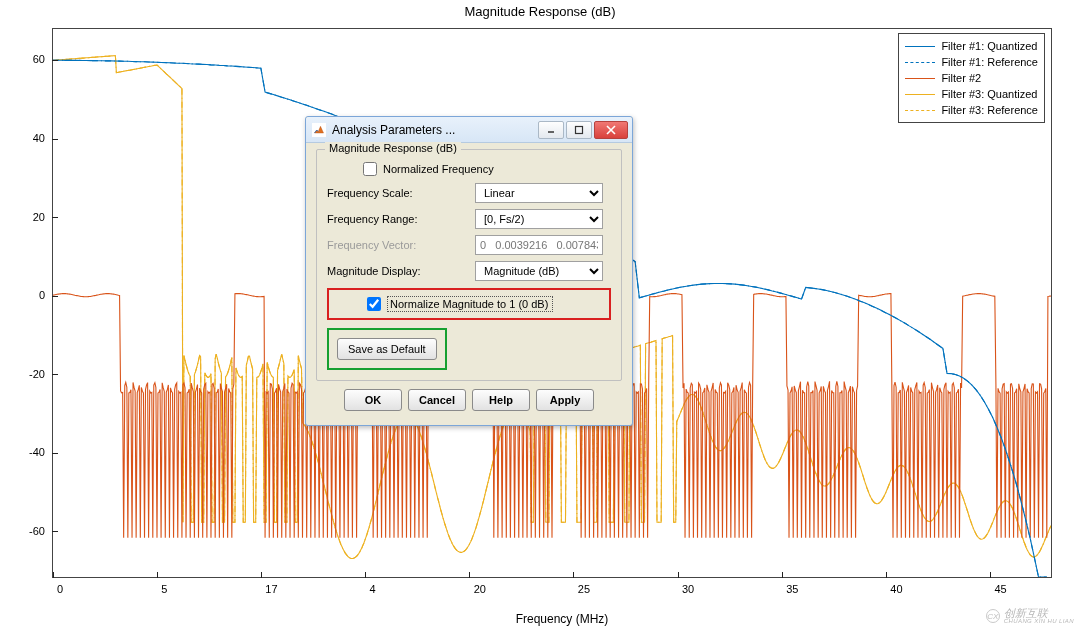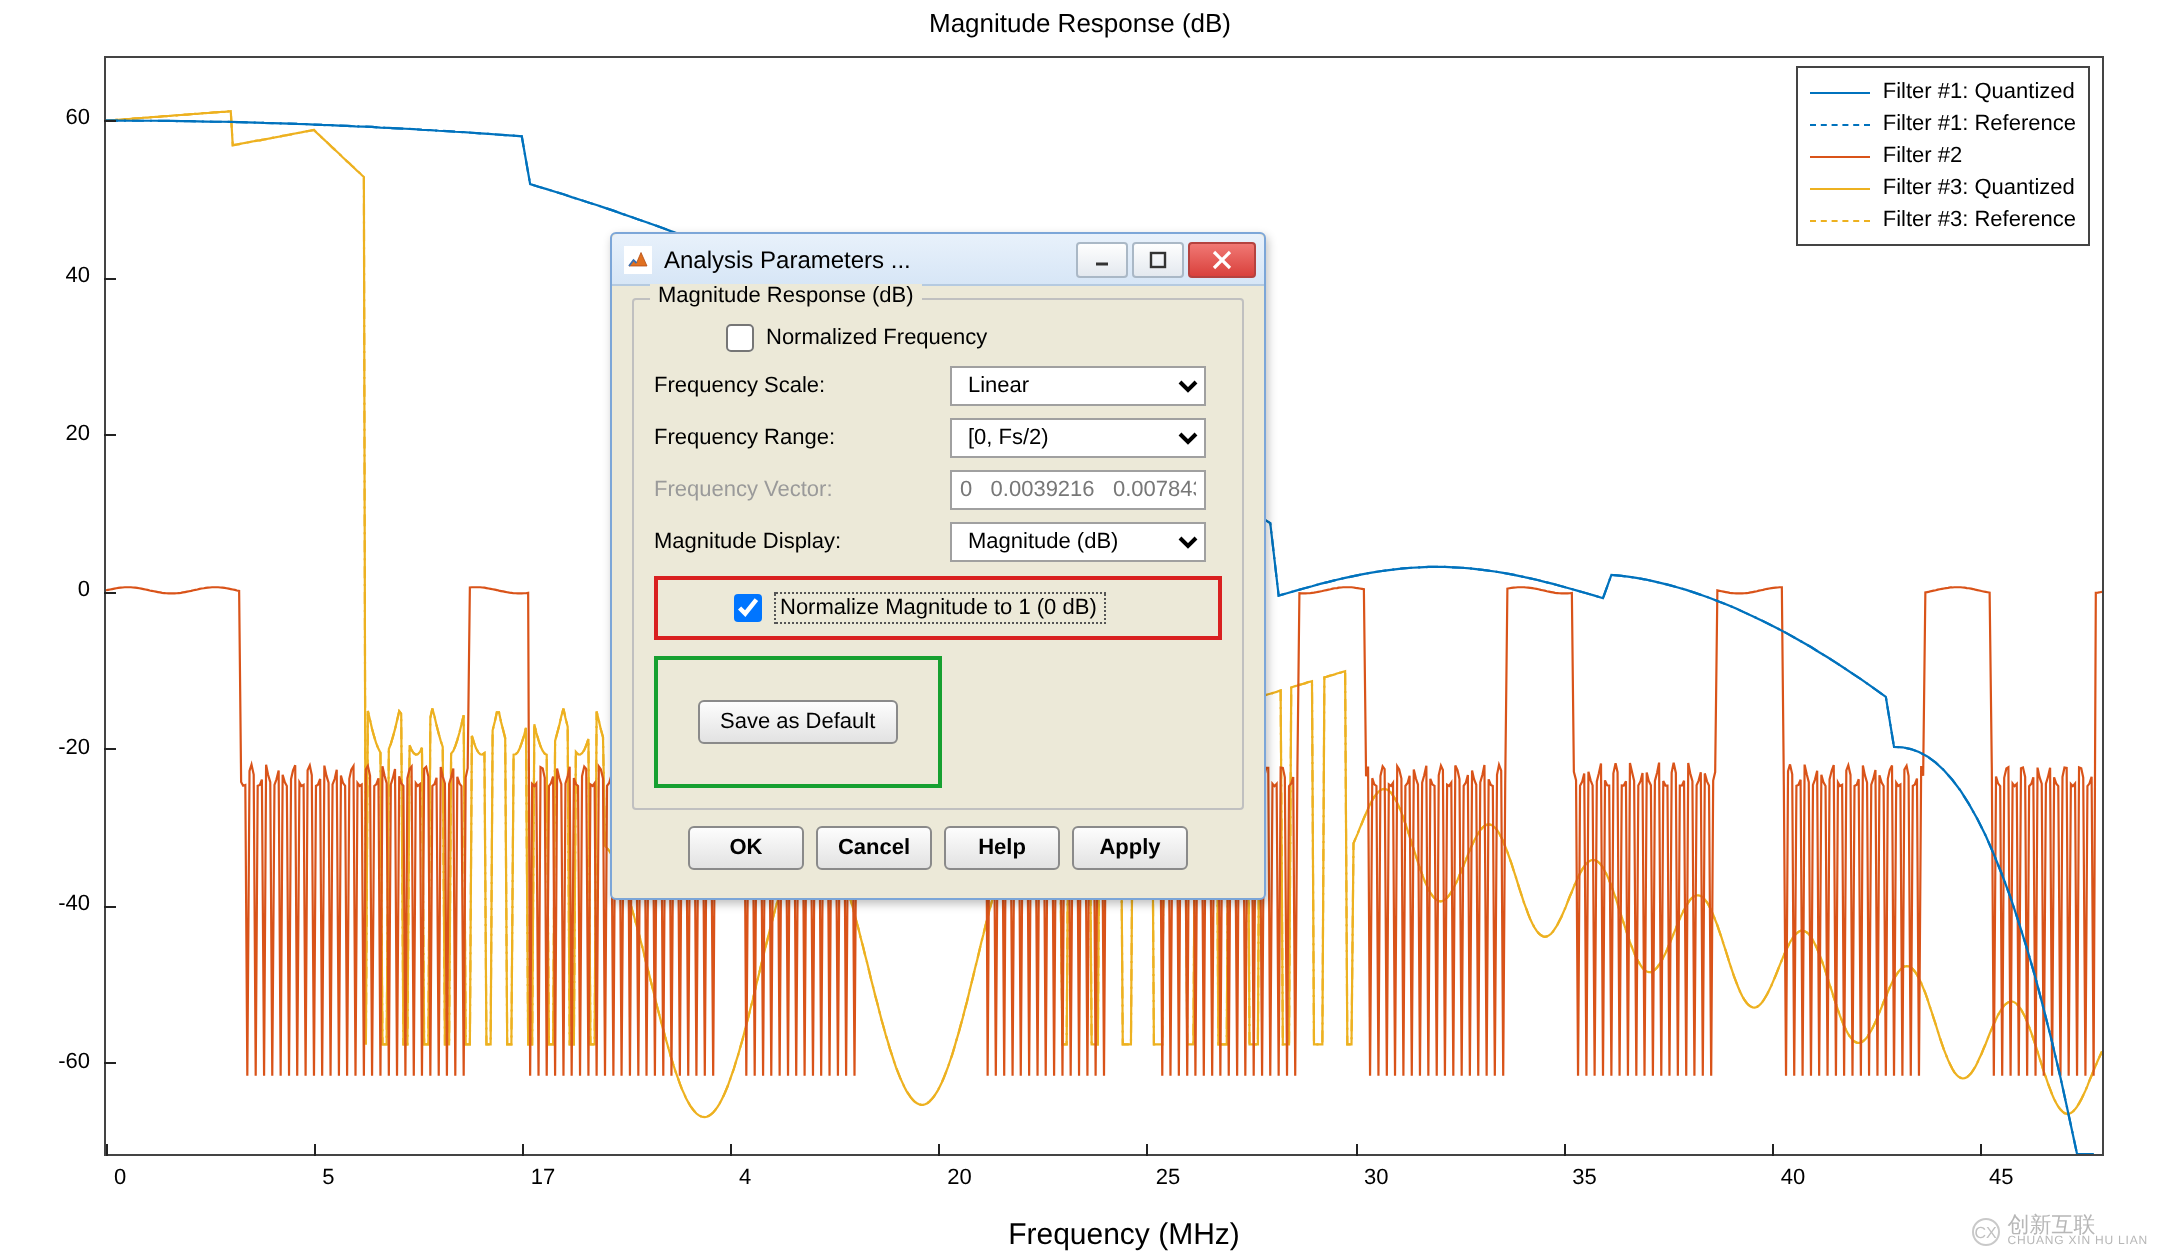--- a/index.html
+++ b/index.html
@@ -30,21 +30,21 @@
     position: absolute;
     left: 52px; top: 28px;
     width: 1000px; height: 550px;
     border: 1px solid #444;
     background: #fff;
   }
   .xlabel {
     position: absolute;
     left: 0; right: 0; bottom: 2px;
     text-align: center;
-    font-size: 15px;
+    font-size: 12px;
     padding-left: 44px;
   }
   .xtick, .ytick {
     position: absolute;
     font-size: 11px;
     color: #000;
     padding-left: 12px;
   }
   .tick-mark { position: absolute; background: #222; }
   .xtick-mark { width: 1px; height: 6px; bottom: -1px; }
@@ -147,33 +147,33 @@
   .btn-row { display: flex; gap: 12px; margin-top: 8px; }
   .btn {
     height: 22px;
     padding: 0 10px;
     border: 1px solid #8a8a8a;
     border-radius: 3px;
     background: linear-gradient(#fdfdfd, #e2e2e2);
     font-size: 11px;
     display: flex; align-items: center; justify-content: center;
   }
-  .green-box { border: 2px solid #16a030; display: inline-block; padding: 20px; }
+  .green-box { border: 2px solid #16a030; display: inline-block; padding: 8px; }
   .dlg-footer {
     display: flex; justify-content: center; gap: 6px;
     padding: 8px 0 10px 0;
     font-weight: bold;
   }
   .dlg-footer .btn { width: 58px; }
   .watermark {
     position: absolute;
     right: 6px; bottom: 4px;
     font-size: 10px;
     color: #b7b7b7;
-    display: flex; align-items: center; gap: 4px;
+    display: flex; align-items: center; gap: 4px; font-style: italic;
   }
   .wm-logo {
     width: 14px; height: 14px;
     border-radius: 50%;
     border: 1.5px solid #c9c9c9;
     display: flex; align-items: center; justify-content: center;
     font-size: 8px; color: #c0c0c0;
   }
 </style>
 </head>

